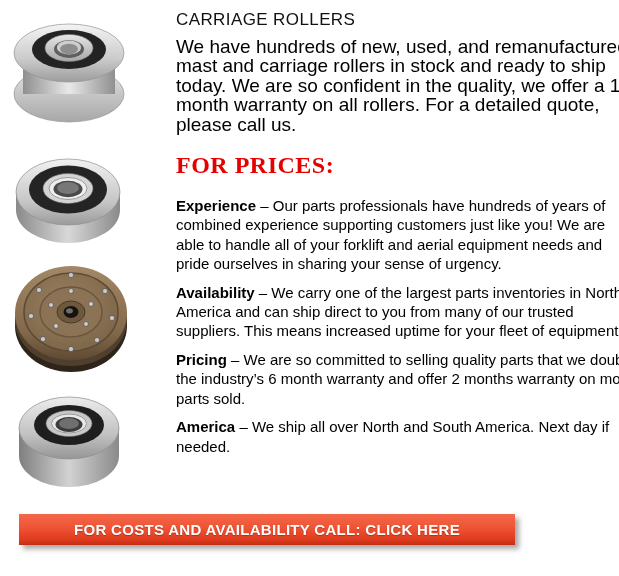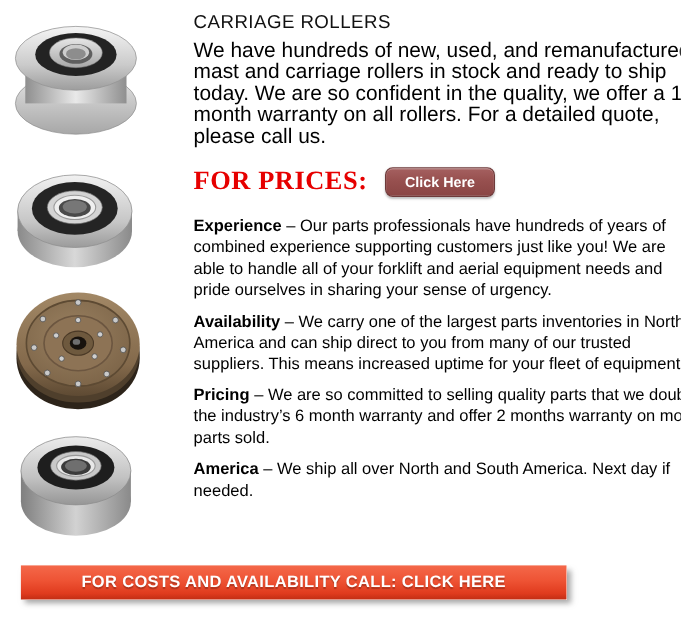--- a/index.html
+++ b/index.html
@@ -179,21 +179,20 @@
     </svg>
   </div>
 
   <div class="content">
     <h1 class="page-title">CARRIAGE ROLLERS</h1>
 
     <p class="intro">We have hundreds of new, used, and remanufactured mast and carriage rollers in stock and ready to ship today. We are so confident in the quality, we offer a 12 month warranty on all rollers. For a detailed quote, please call us.</p>
 
     <div class="prices-row">
       <span class="prices-label">FOR PRICES:</span>
-      <button class="click-btn">Click Here</button>
     </div>
 
     <div class="features">
       <p><b>Experience</b> <span>– Our parts professionals have hundreds of years of combined experience supporting customers just like you!  We are able to handle all of your forklift and aerial equipment needs and pride ourselves in sharing your sense of urgency.</span></p>
       <p><b>Availability</b> <span>– We carry one of the largest parts inventories in North America and can ship direct to you from many of our trusted suppliers. This means increased uptime for your fleet of equipment.</span></p>
       <p><b>Pricing</b> <span>– We are so committed to selling quality parts that we double the industry’s 6 month warranty and offer 2 months warranty on most parts sold.</span></p>
       <p><b>America</b> <span>– We ship all over North and South America.  Next day if needed.</span></p>
     </div>
   </div>
 

